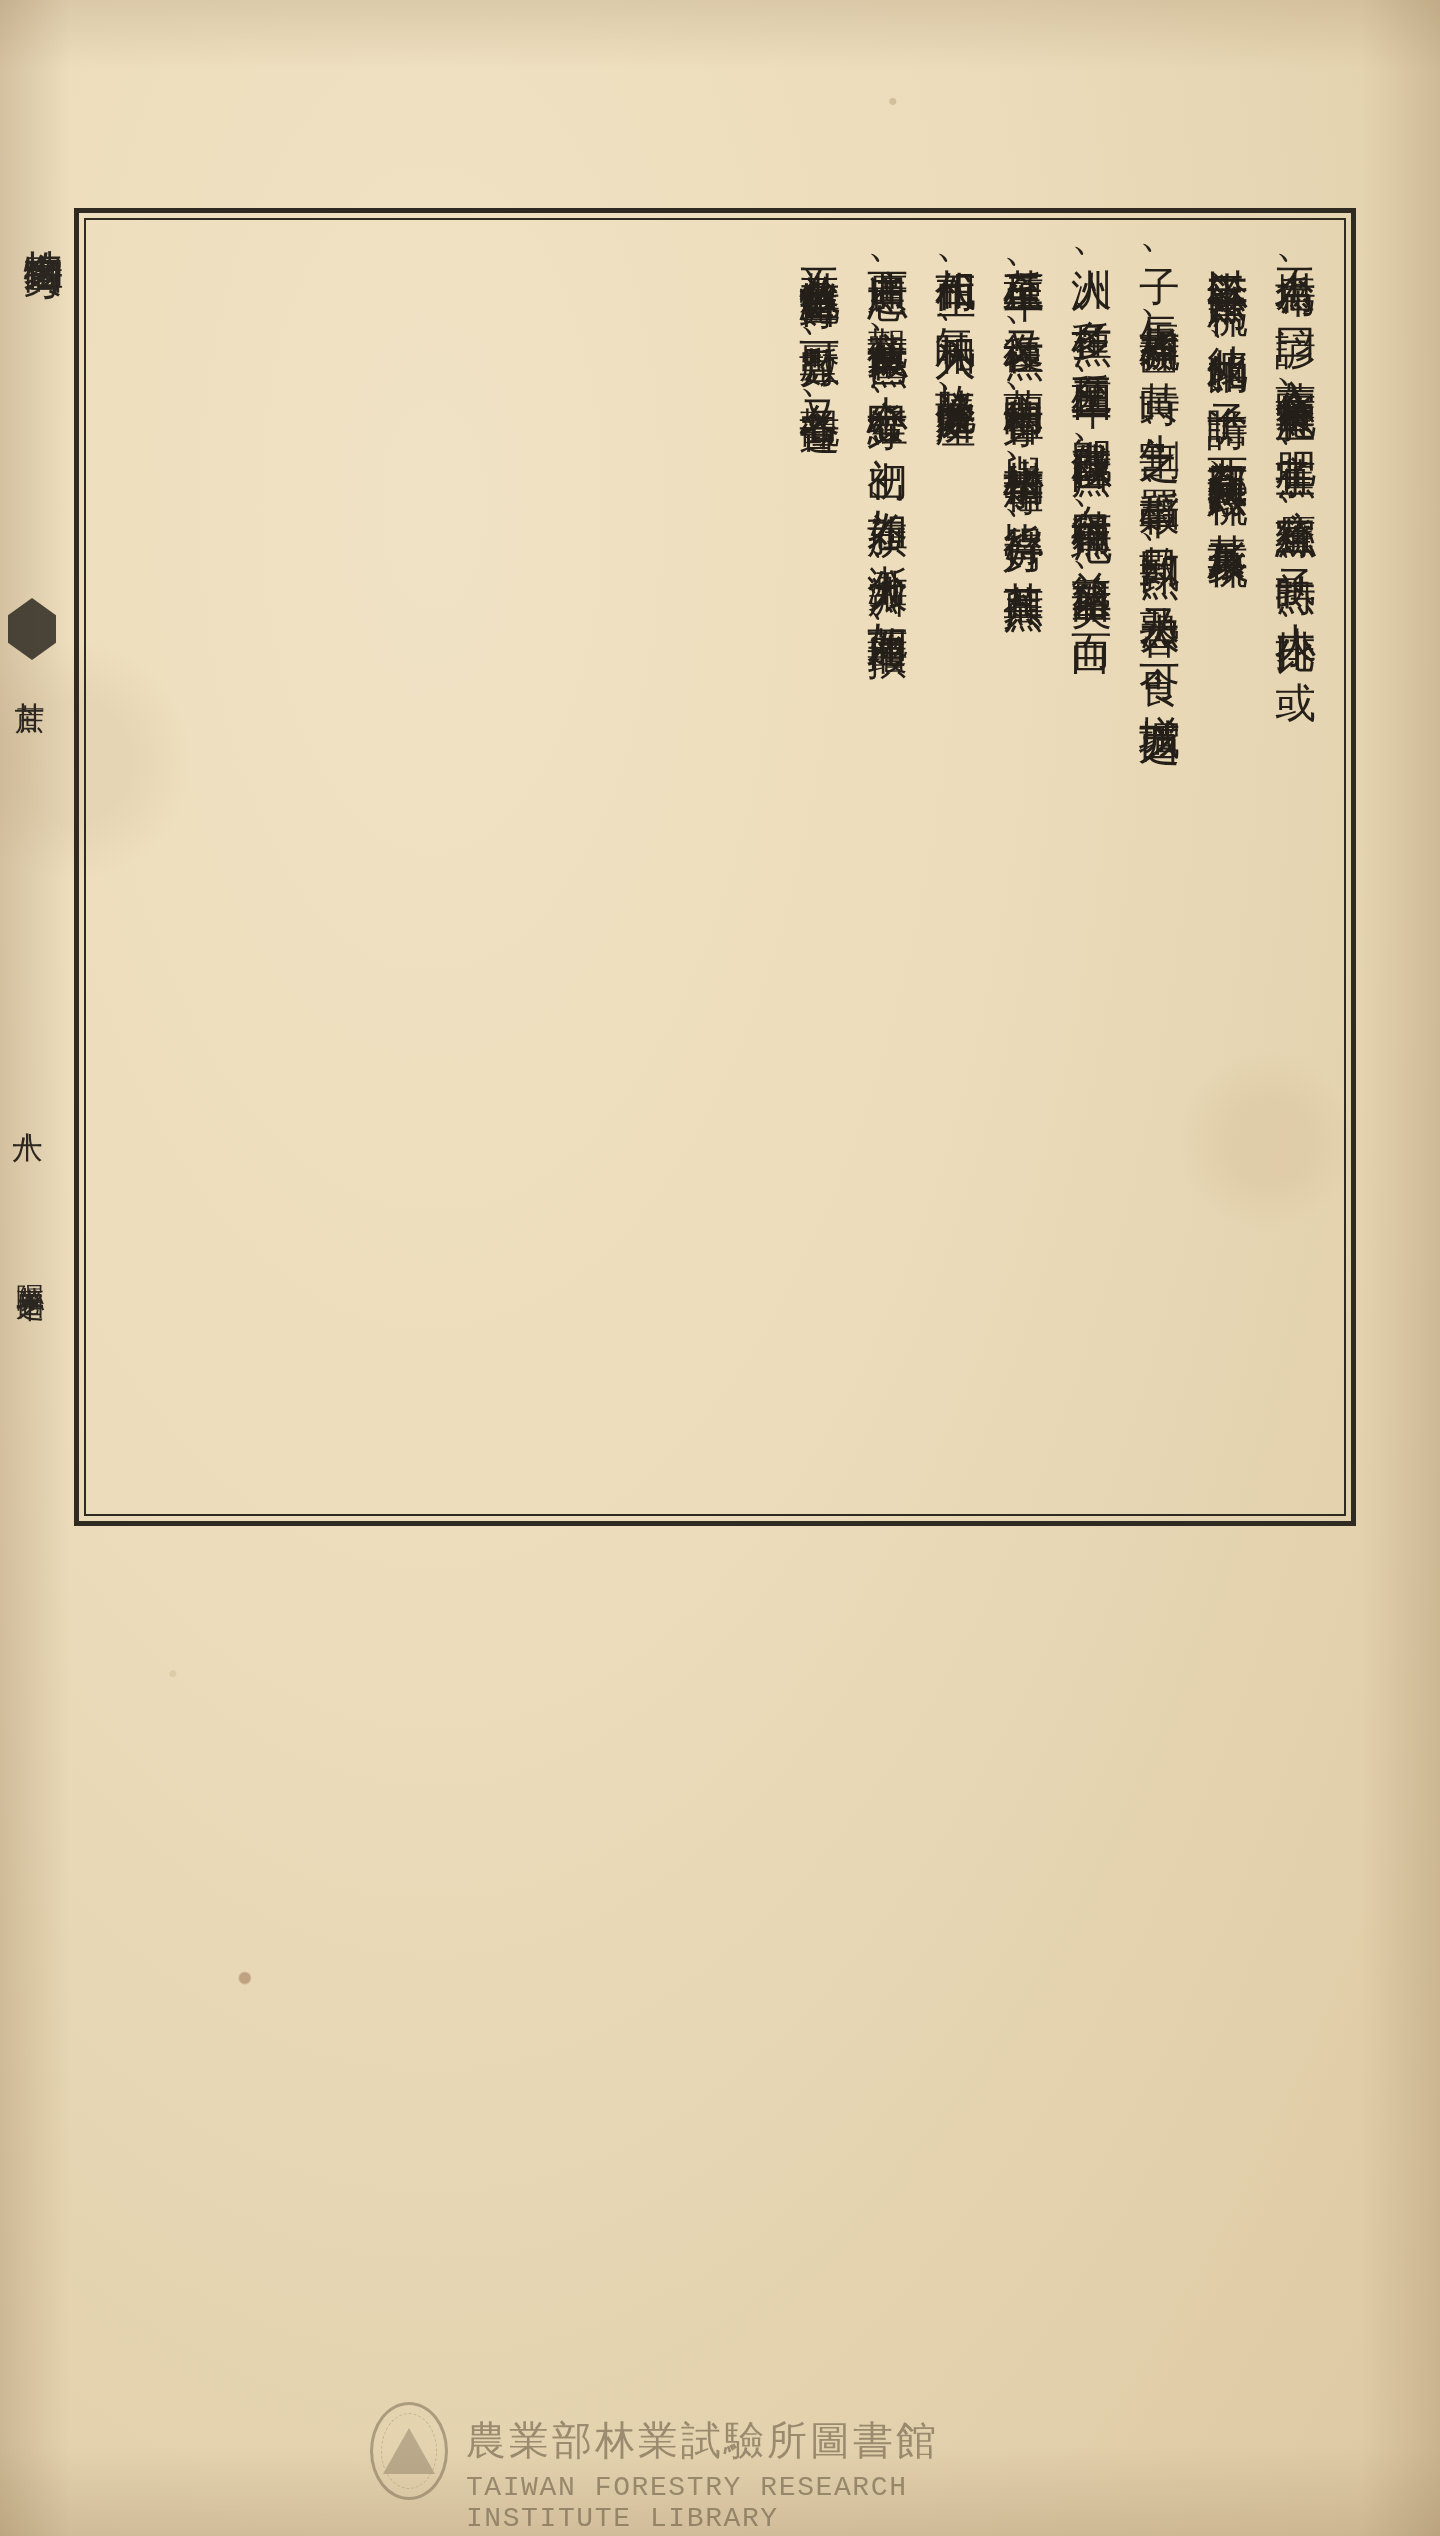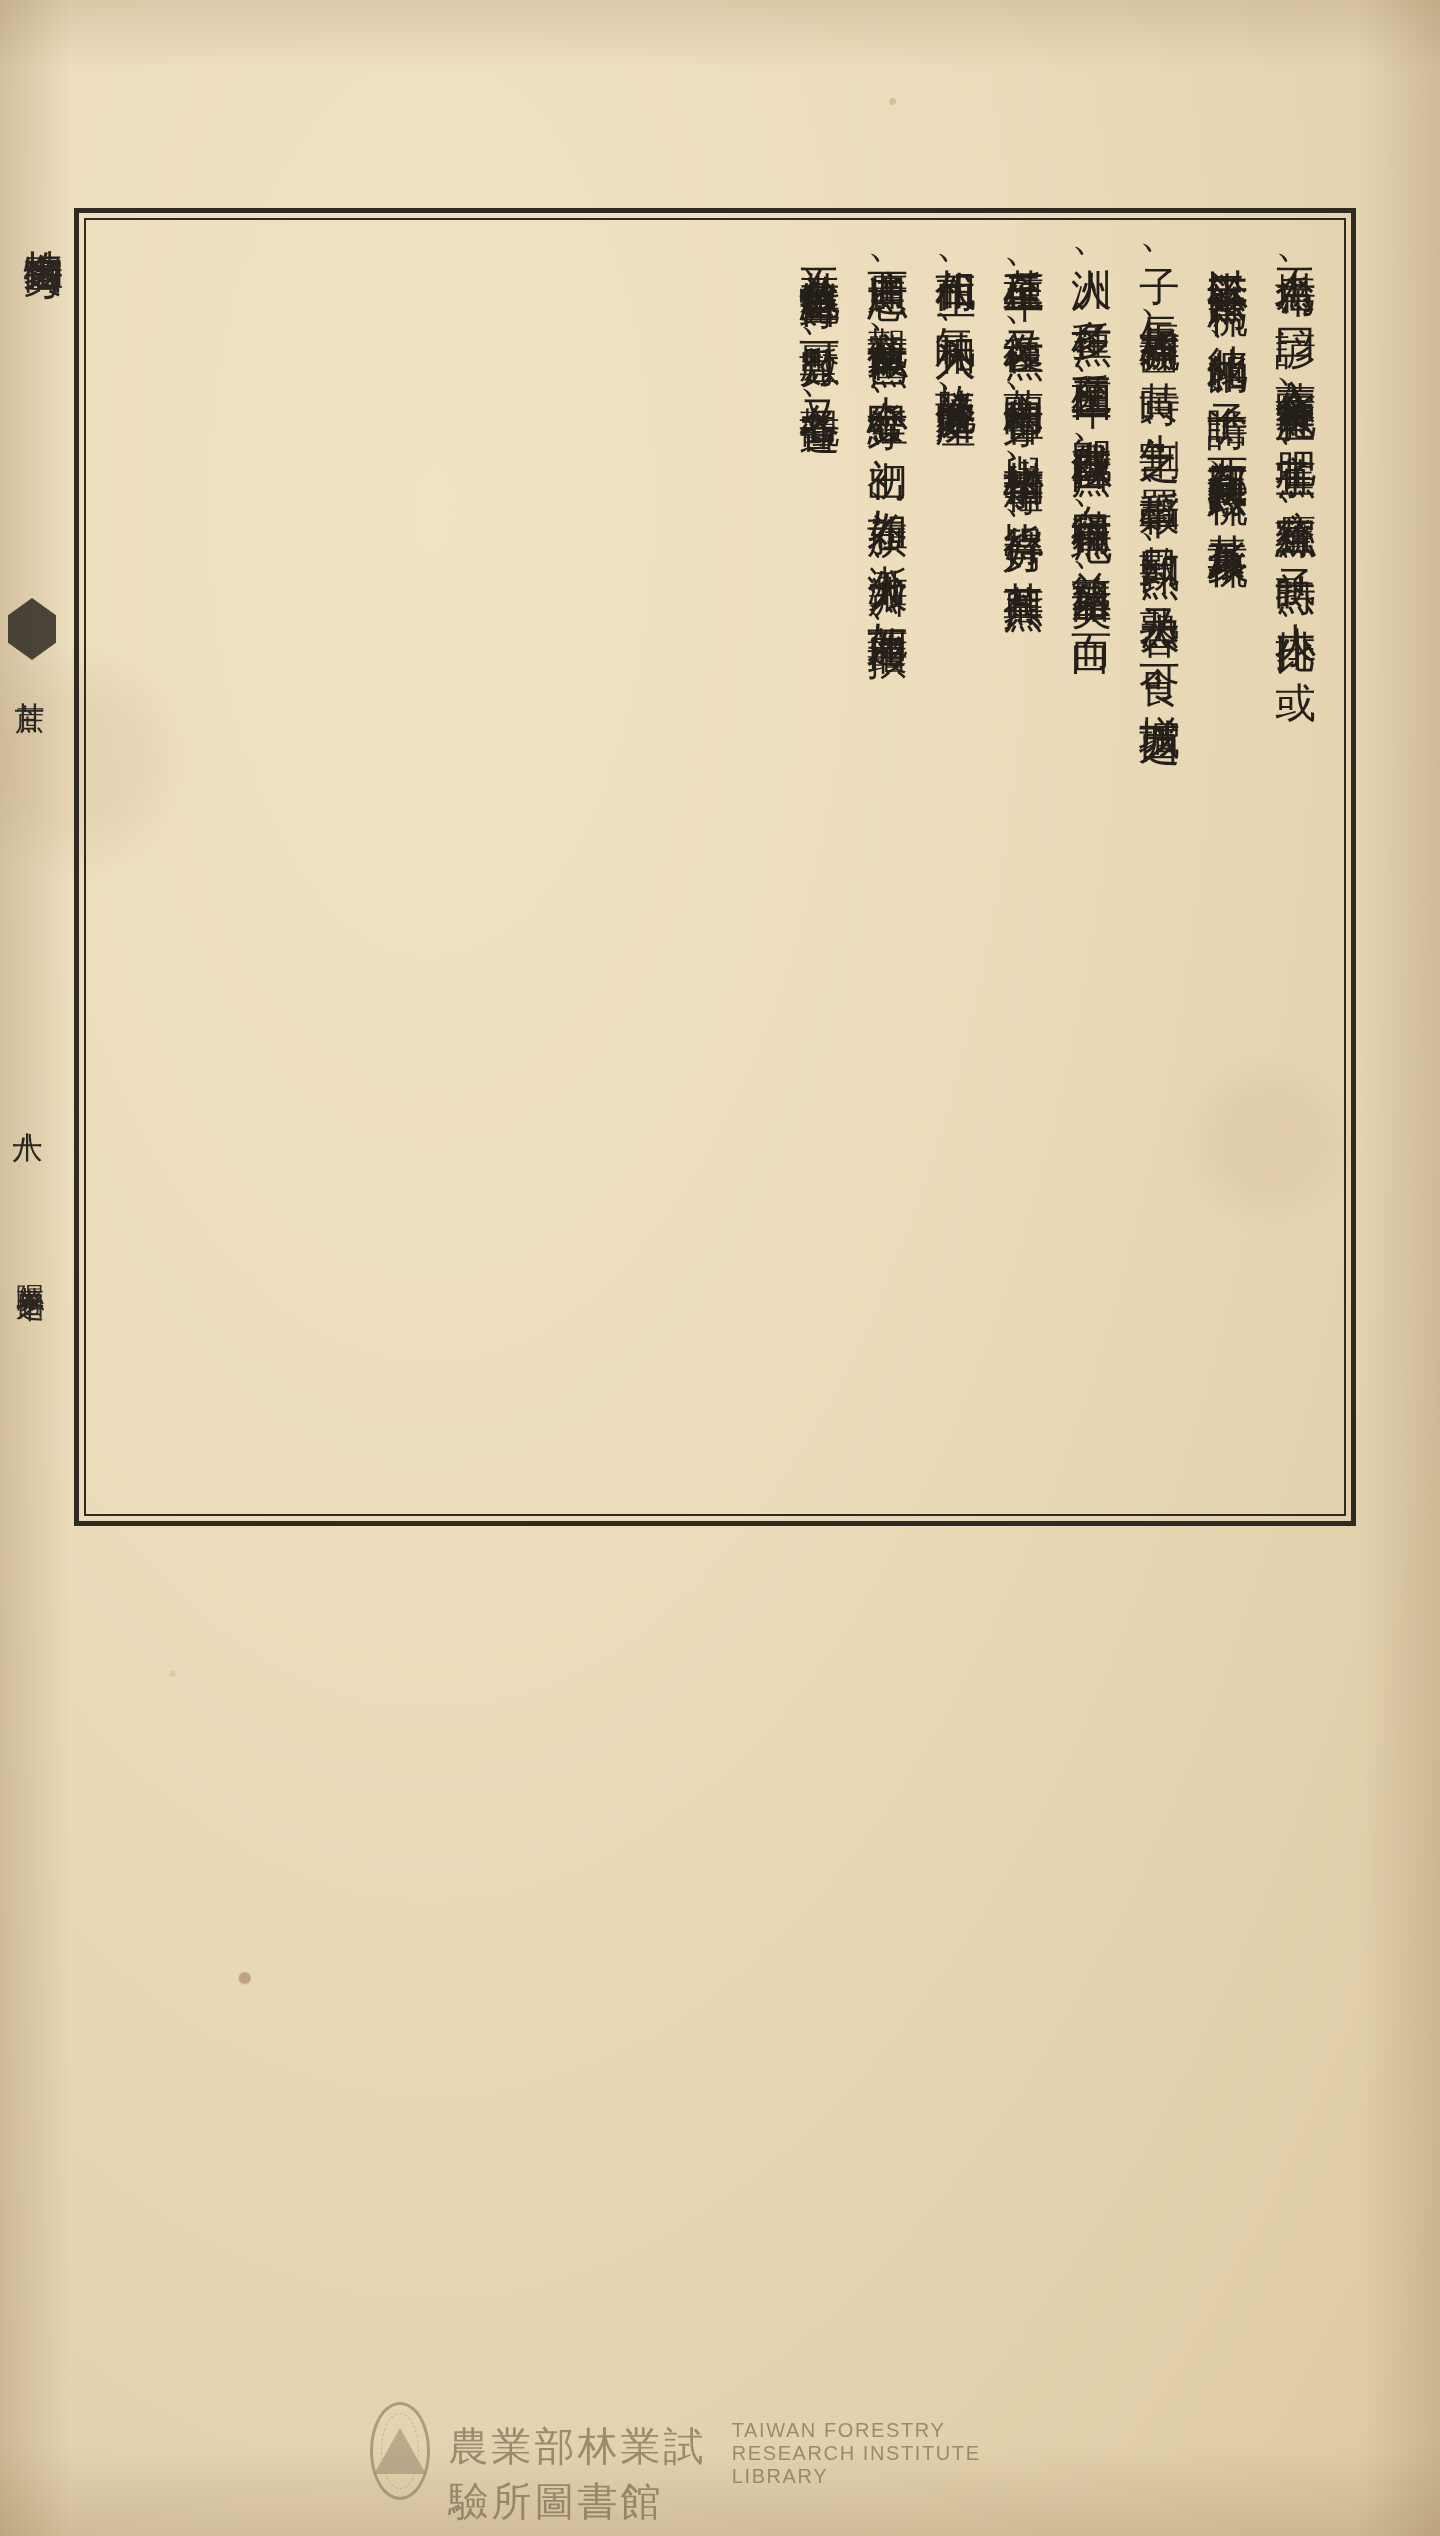--- a/index.html
+++ b/index.html
@@ -195,36 +195,36 @@
   }
   .stamp-seal .ring-text {
     position: absolute;
     inset: 8px;
     border-radius: 50%;
     border: 1px dashed #8a7a60;
     opacity: 0.6;
   }
   .stamp-texts {
     display: flex;
-    flex-direction: row;
+    flex-direction: column;
     justify-content: center;
     gap: 4px;
     margin-top: 45px;
   }
   .stamp-cn {
     font-size: 40px;
     color: #6e6049;
     letter-spacing: 3px;
     font-family: "DejaVu Serif", serif;
   }
   .stamp-en {
-    font-size: 20px;
+    font-size: 28px;
     color: #6e6049;
     letter-spacing: 1.6px;
-    font-family: Liberation Sans, sans-serif;
+    font-family: Liberation Mono, monospace;
   }
 </style>
 </head>
 <body>
 
 <div class="page">
 
   <div class="paper-grain"></div>
   <div class="edge-shade"></div>
 

